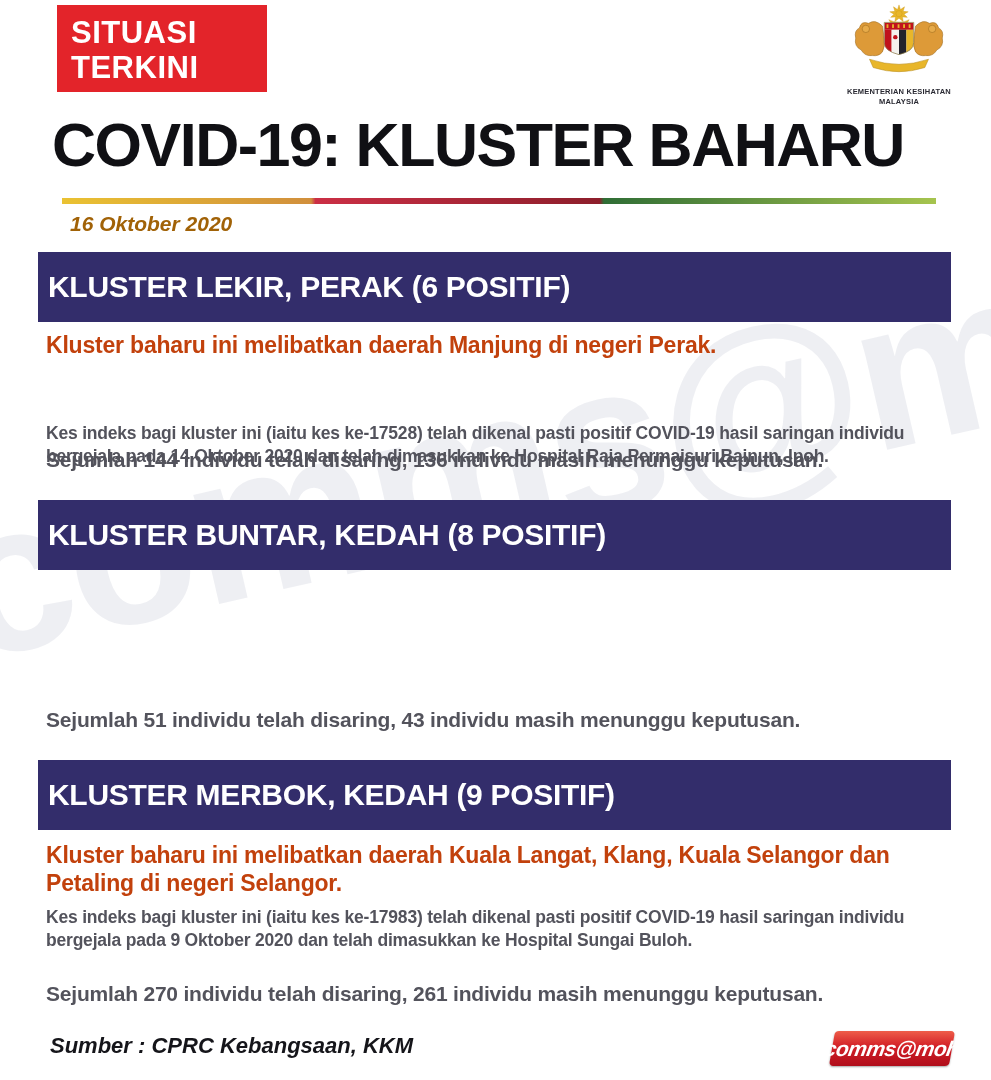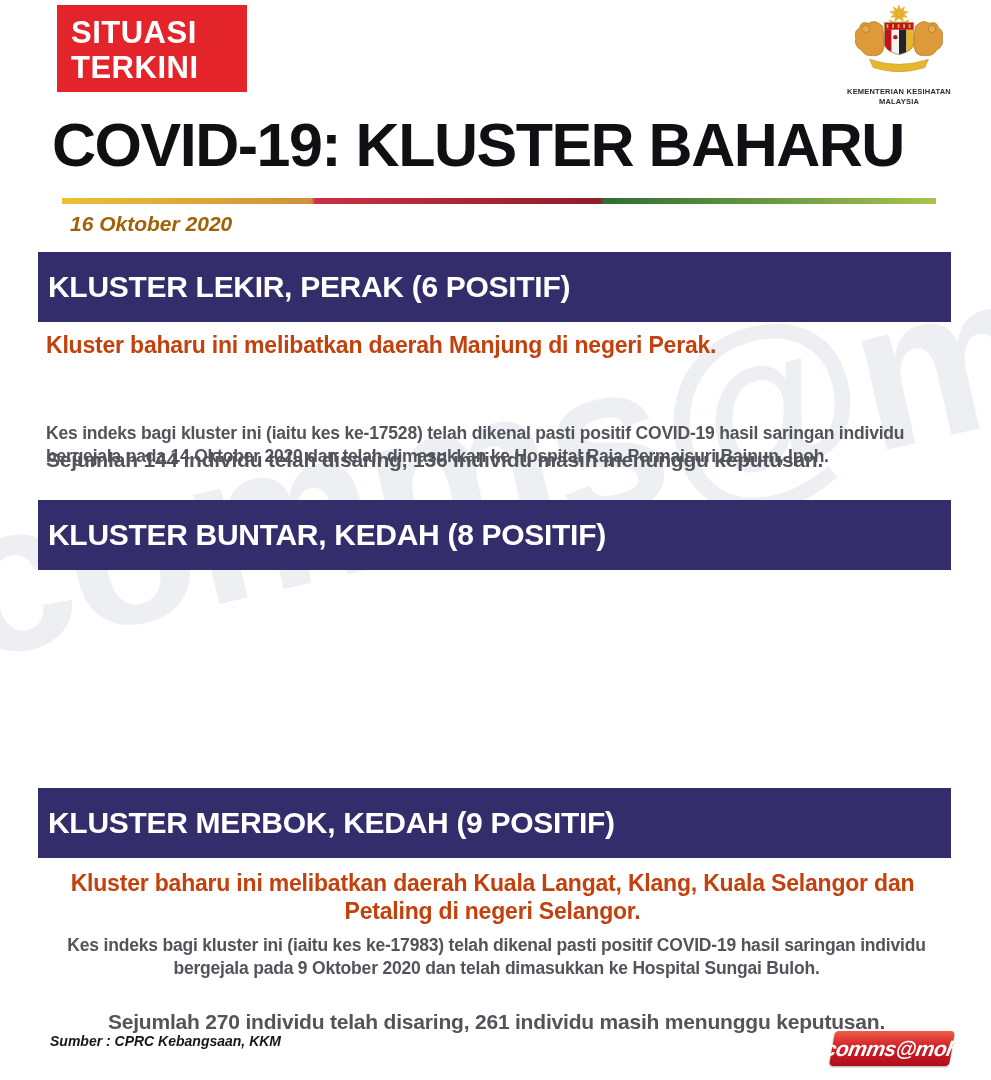--- a/index.html
+++ b/index.html
@@ -23,21 +23,21 @@
     transform:rotate(-13deg);
     transform-origin:left center;
     white-space:nowrap;
     z-index:0;
     letter-spacing:-4px;
   }
 
   
   .situasi-badge{
     left:57px;top:5px;
-    width:190px;height:87px;
+    width:210px;height:87px;
     background:#e3242a;
     color:#fff;
     font-weight:bold;
     font-size:31px;
     line-height:1.14;
     padding:10px 0 0 14px;
     box-sizing:border-box;
     letter-spacing:0.5px;
   }
 
@@ -119,21 +119,21 @@
     position:absolute;left:8px;right:4px;
     font-size:21px;
     font-weight:bold;
     color:#53535c;
     letter-spacing:-0.2px;
   }
 
   
   .footer-source{
     left:50px;top:1033px;
-    font-size:14px;
+    font-size:22px;
     font-style:italic;
     font-weight:600;
     color:#15151a;
   }
   .comms-badge{
     left:832px;top:1031px;
     width:120px;height:35px;
     background:linear-gradient(to bottom,#ee5d49 0%,#d21f26 45%,#b00e1b 100%);
     transform:skewX(-10deg);
     border-radius:4px;
@@ -217,23 +217,24 @@
     </div>
     <div class="subtitle" style="top:80px;">Kluster baharu ini melibatkan daerah Manjung di negeri Perak.</div>
     <div class="body-text" style="top:126px;margin-top:44px;">Kes indeks bagi kluster ini (iaitu kes ke-17528) telah dikenal pasti positif COVID-19 hasil saringan individu bergejala pada 14 Oktober 2020 dan telah dimasukkan ke Hospital Raja Permaisuri Bainun, Ipoh.</div>
     <div class="summary" style="top:196px;">Sejumlah 144 individu telah disaring, 136 individu masih menunggu keputusan.</div>
   </div>
 
   <div class="layer cluster" style="top:500px;">
     <div class="bar">
       <span class="bar-label">KLUSTER BUNTAR, KEDAH (8 POSITIF)</span>
     </div>
-  </div>
-
-  <div class="layer cluster" style="top:788px;text-align:center;">
+    <div class="summary" style="top:208px;">Sejumlah 51 individu telah disaring, 43 individu masih menunggu keputusan.</div>
+  </div>
+
+  <div class="layer cluster" style="top:760px;">
     <div class="bar">
       <span class="bar-label">KLUSTER MERBOK, KEDAH (9 POSITIF)</span>
     </div>
     <div class="subtitle" style="top:82px;">Kluster baharu ini melibatkan daerah Kuala Langat, Klang, Kuala Selangor dan Petaling di negeri Selangor.</div>
     <div class="body-text" style="top:146px;">Kes indeks bagi kluster ini (iaitu kes ke-17983) telah dikenal pasti positif COVID-19 hasil saringan individu bergejala pada 9 Oktober 2020 dan telah dimasukkan ke Hospital Sungai Buloh.</div>
     <div class="summary" style="top:222px;">Sejumlah 270 individu telah disaring, 261 individu masih menunggu keputusan.</div>
   </div>
 
   <div class="layer footer-source">Sumber : CPRC Kebangsaan, KKM</div>
   <div class="layer comms-badge">

